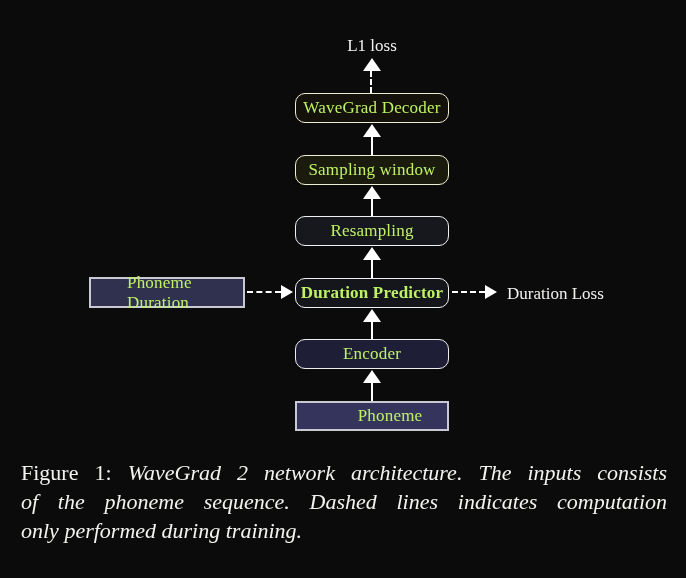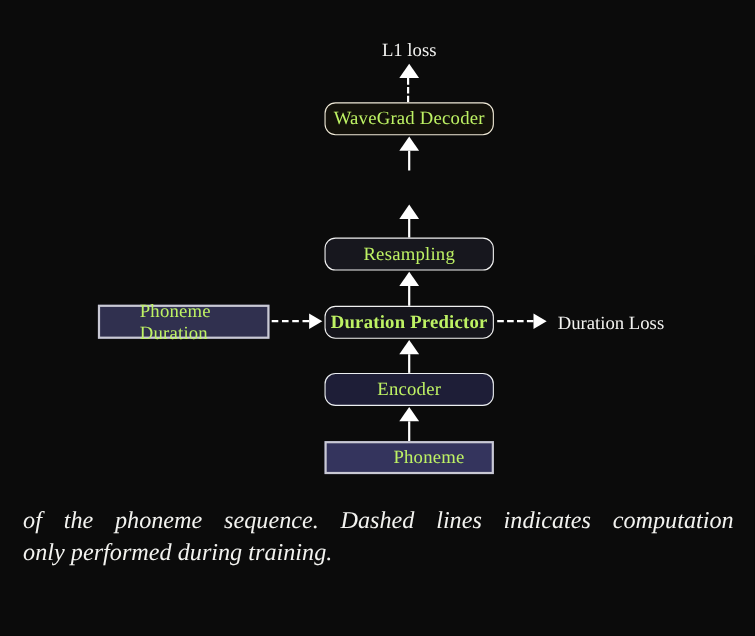--- a/index.html
+++ b/index.html
@@ -101,20 +101,23 @@
     <div class="tri-up t-l1"></div>
     <div class="vdash d-l1"></div>
 
     <div class="node n-wavegrad">
       <span>WaveGrad Decoder</span>
     </div>
 
     <div class="tri-up t-a1"></div>
     <div class="vline l-a1"></div>
 
+    <div class="node n-sampling">
+      <span>Sampling window</span>
+    </div>
 
     <div class="tri-up t-a2"></div>
     <div class="vline l-a2"></div>
 
     <div class="node n-resample">
       <span>Resampling</span>
     </div>
 
     <div class="tri-up t-a3"></div>
     <div class="vline l-a3"></div>
@@ -143,17 +146,18 @@
     <div class="tri-up t-a5"></div>
     <div class="vline l-a5"></div>
 
     <div class="node rect n-phoneme">
       <span>Phoneme</span>
     </div>
 
   </div>
 
   <div class="caption">
+    <div class="cap-line cap-just"><span>Figure 1:</span> <span class="it">WaveGrad 2 network architecture. The inputs consists</span></div>
     <div class="cap-line cap-just it">of the phoneme sequence. Dashed lines indicates computation</div>
     <div class="cap-line it">only performed during training.</div>
   </div>
 
 </div>
 
 </body></html>

